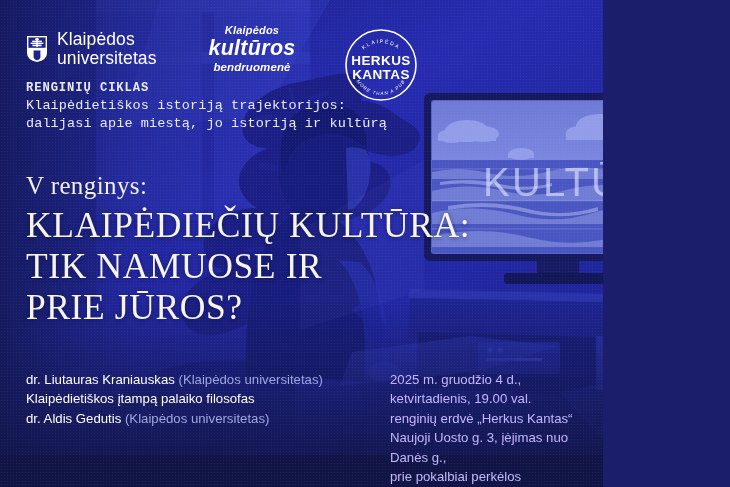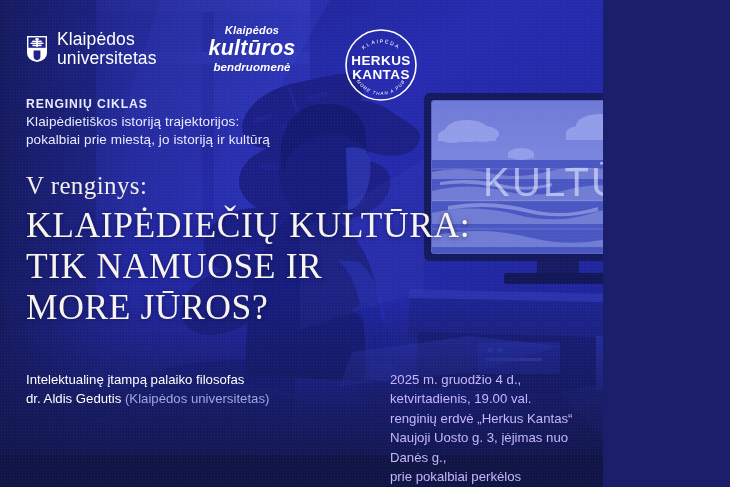--- a/index.html
+++ b/index.html
@@ -27,21 +27,21 @@
   .ku-shield { width:22px; height:28px; flex:0 0 auto; }
   .ku-name { color:#ffffff; font-size:17.5px; line-height:19px; letter-spacing:.1px; font-weight:400; }
 
   .kkb-logo { position:absolute; left:172px; top:0px; text-align:center; width:108px; color:#fff; }
   .kkb-top { font-size:11px; font-style:italic; font-weight:700; letter-spacing:.2px; line-height:13px; }
   .kkb-mid { font-size:21.5px; font-style:italic; font-weight:700; letter-spacing:.3px; line-height:23px; }
   .kkb-bot { font-size:11.5px; font-style:italic; font-weight:700; letter-spacing:.1px; line-height:14px; }
 
   .hk-logo { position:absolute; left:313px; top:-1px; width:84px; height:84px; }
 
-  .cycle { position:absolute; left:26px; top:96px; color:#e9eaff; }
+  .cycle { position:absolute; left:26px; top:80px; color:#e9eaff;font-family:Liberation Mono, monospace; }
   .cycle-label { font-size:12.2px; font-weight:700; letter-spacing:.9px; line-height:17px; }
   .cycle-line { font-size:13.5px; line-height:18px; letter-spacing:.1px; }
 
   .ev-num {
     position:absolute; left:26px; top:172px;
     font-family:"Liberation Serif", serif;
     font-size:25px; color:#f3f0ea; letter-spacing:.4px;
   }
 
   .title {
@@ -330,35 +330,39 @@
         <text x="42" y="56" text-anchor="middle" font-family="Liberation Sans, sans-serif" font-size="13.5" font-weight="700" letter-spacing="0.4" fill="#ffffff">KANTAS</text>
         <text font-family="Liberation Sans, sans-serif" font-size="4.6" letter-spacing="1.1" fill="#ffffff" font-style="italic">
           <textPath href="#arcBot" startOffset="50%" text-anchor="middle">MORE THAN A PUB</textPath>
         </text>
       </svg>
     </div>
 
     <div class="cycle">
       <div class="cycle-label">RENGINIŲ CIKLAS</div>
       <div class="cycle-line">Klaipėdietiškos istoriją trajektorijos:</div>
-      <div class="cycle-line">pokalbiai prie miestą, jo istoriją ir kultūrą</div>
+      <div class="cycle-line">dalijasi apie miestą, jo istoriją ir kultūrą</div>
     </div>
 
     <div class="ev-num">V renginys:</div>
 
     <div class="title">
       <div>KLAIPĖDIEČIŲ KULTŪRA:</div>
       <div>TIK NAMUOSE IR</div>
-      <div>MORE JŪROS?</div>
+      <div>PRIE JŪROS?</div>
     </div>
 
     <div class="tv-caption">KULTŪRA</div>
 
     <div class="foot-left">
-      <div>Intelektualinę įtampą palaiko filosofas</div>
+      <div>
+        <span>dr. Liutauras Kraniauskas</span>
+        <span class="muted">(Klaipėdos universitetas)</span>
+      </div>
+      <div>Klaipėdietiškos įtampą palaiko filosofas</div>
       <div>
         <span>dr. Aldis Gedutis</span>
         <span class="muted">(Klaipėdos universitetas)</span>
       </div>
     </div>
 
     <div class="foot-right">
       <div>2025 m. gruodžio 4 d., ketvirtadienis, 19.00 val.</div>
       <div>renginių erdvė „Herkus Kantas“</div>
       <div>Naujoji Uosto g. 3, įėjimas nuo Danės g.,</div>

